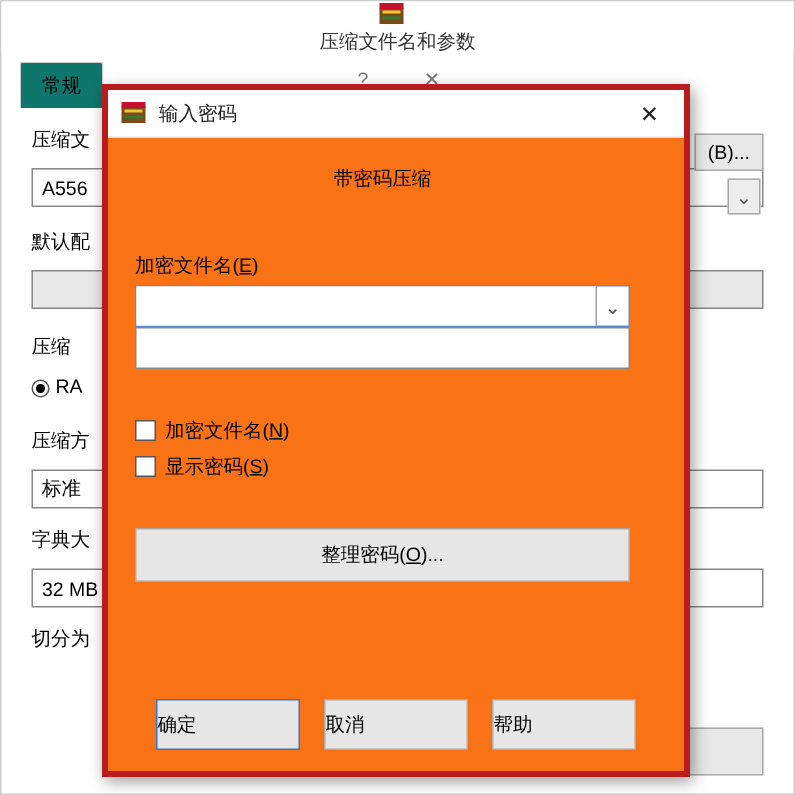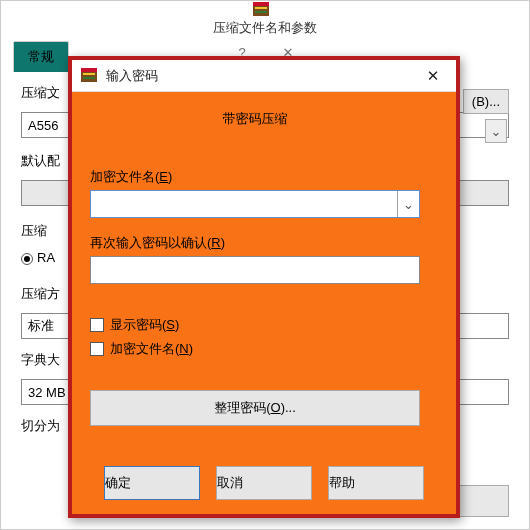--- a/index.html
+++ b/index.html
@@ -117,33 +117,30 @@
     <div class="modal-heading">带密码压缩</div>
 
     <label class="field-label">
       <span>加密文件名(</span><span class="underline">E</span><span>)</span>
     </label>
     <div class="combo">
       <input type="text" style="">
       <span class="caret">⌄</span>
     </div>
 
-    <label class="field-label" style="margin-top:16px;">
-      <span>再次输入密码以确认(</span><span class="underline">R</span><span>)</span>
-    </label>
     <input class="text-input" type="text" style="">
 
     <div style="height:26px;"></div>
     <div class="check-row">
       <span class="checkbox"></span>
-      <span><span>显示密码(</span><span class="underline">S</span><span>)</span></span>
+      <span><span>加密文件名(</span><span class="underline">N</span><span>)</span></span>
     </div>
     <div class="check-row">
       <span class="checkbox"></span>
-      <span><span>加密文件名(</span><span class="underline">N</span><span>)</span></span>
+      <span><span>显示密码(</span><span class="underline">S</span><span>)</span></span>
     </div>
 
     <div style="height:26px;"></div>
     <div class="wide-btn">
       <span>整理密码(</span><span class="underline">O</span><span>)...</span>
     </div>
   </div>
   <div class="modal-footer">
     <span class="btn primary">确定</span>
     <span class="btn">取消</span>

